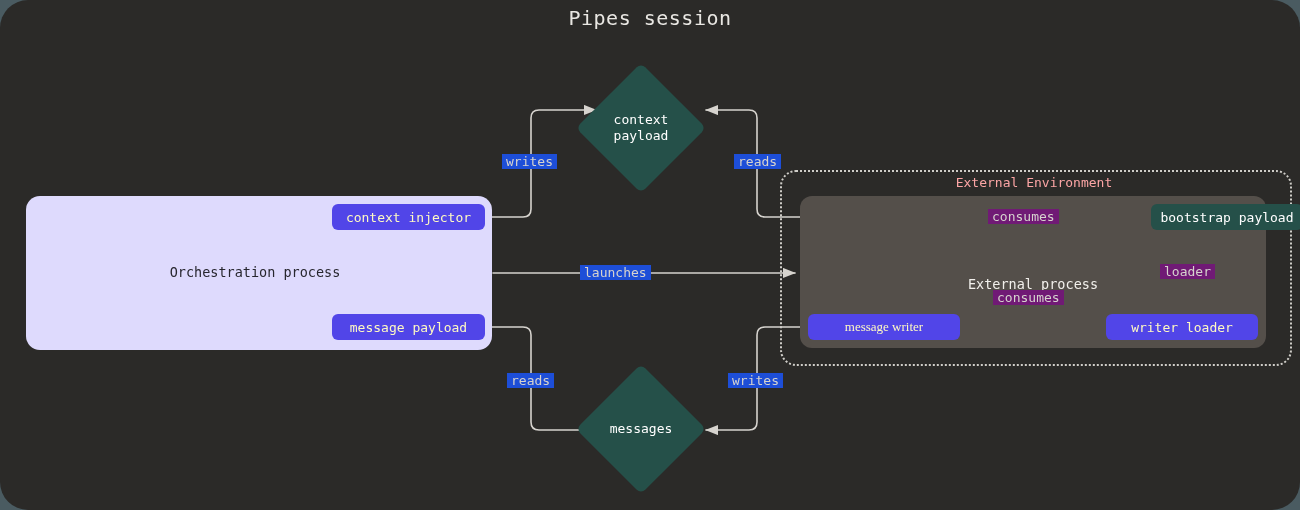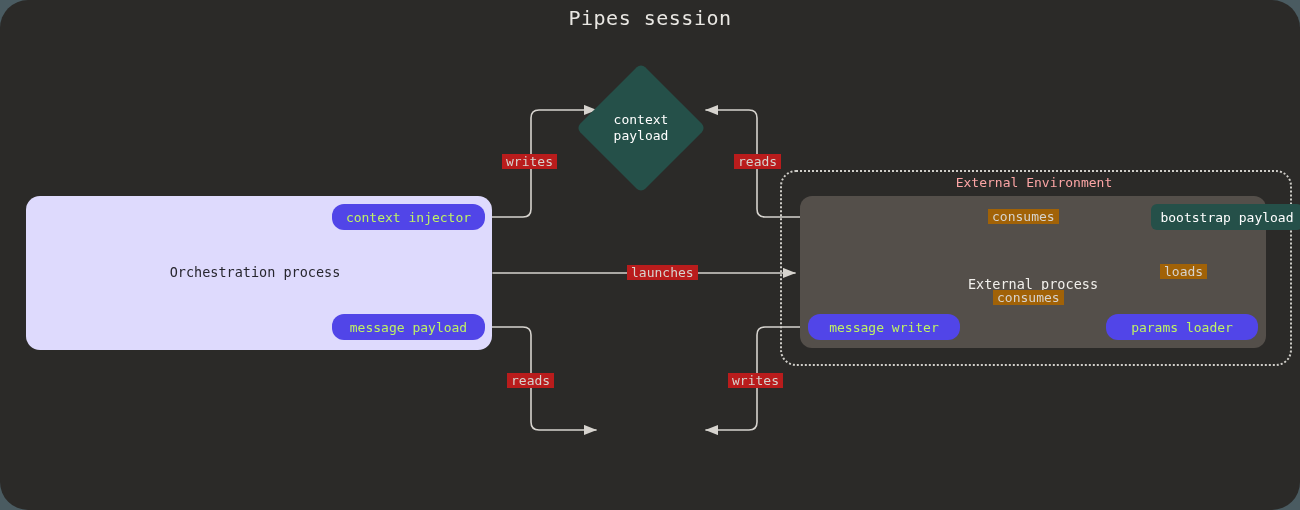--- a/index.html
+++ b/index.html
@@ -100,29 +100,29 @@
     width: 466px;
     color: #f2f0ec;
     font-size: 13.5px;
     text-align: center;
     margin-top: 12px;
   }
 
   
   .pill {
     background: #5145e8;
-    color: #bef264;
-    border-radius: 12px;
+    color: #fef9c3;
+    border-radius: 6px;
     font-size: 13px;
     height: 26px;
   }
   #n-context-injector { left: 332px; top: 204px; width: 153px; }
   #n-message-reader   { left: 332px; top: 314px; width: 153px; }
   #n-context-loader   { left: 808px; top: 204px; width: 152px; }
-  #n-message-writer   { left: 808px; top: 314px; width: 152px; }
+  #n-message-writer   { left: 808px; top: 314px; width: 152px; font-family: Liberation Serif, serif; }
   #n-params-loader    { left: 1106px; top: 314px; width: 152px; }
 
   
   .teal-rect {
     background: #255049;
     color: #ffffff;
     border-radius: 6px;
     font-size: 13px;
     height: 26px;
     margin-left: 45px;
@@ -157,27 +157,27 @@
   }
   #d-context-payload { left: 576px; top: 63px; }
   #d-messages        { left: 576px; top: 364px; }
 
   
   .edge-label {
     position: absolute;
     color: #d6d3ce;
     font-size: 13px;
     white-space: pre;
-    background: #b91c1c;
+    background: #1d4ed8;
     padding: 0 4px;
   }
-  .edge-label.on-gray { background: #a16207; }
+  .edge-label.on-gray { background: #701a75; }
   #lbl-writes-ctx   { left: 502px; top: 154px; }
   #lbl-reads-ctx    { left: 734px; top: 154px; }
-  #lbl-launches     { left: 627px; top: 265px; }
+  #lbl-launches     { left: 580px; top: 265px; }
   #lbl-reads-msg    { left: 507px; top: 373px; }
   #lbl-writes-msg   { left: 728px; top: 373px; }
   #lbl-consumes-1   { left: 988px; top: 209px; }
   #lbl-consumes-2   { left: 993px; top: 290px; }
   #lbl-loads        { left: 1160px; top: 264px; }
 </style>
 </head>
 <body>
 
 <div id="stage">
@@ -220,32 +220,36 @@
 
   <div id="ext-env"></div>
   <div id="ext-env-label">External Environment</div>
 
   <div id="ext-proc"></div>
   <div id="ext-proc-label">External process</div>
 
 
   <div class="node pill" id="n-message-writer">message writer</div>
 
-  <div class="node pill" id="n-params-loader">params loader</div>
+  <div class="node pill" id="n-params-loader">writer loader</div>
 
   <div class="node teal-rect" id="n-bootstrap-payload">bootstrap payload</div>
 
   <div class="diamond-wrap" id="d-context-payload">
     <div class="diamond-shape"></div>
     <div class="diamond-text">context
 payload</div>
   </div>
 
+  <div class="diamond-wrap" id="d-messages">
+    <div class="diamond-shape"></div>
+    <div class="diamond-text">messages</div>
+  </div>
 
   <div class="edge-label" id="lbl-writes-ctx">writes</div>
   <div class="edge-label" id="lbl-reads-ctx">reads</div>
   <div class="edge-label" id="lbl-launches">launches</div>
   <div class="edge-label" id="lbl-reads-msg">reads</div>
   <div class="edge-label" id="lbl-writes-msg">writes</div>
   <div class="edge-label on-gray" id="lbl-consumes-1">consumes</div>
   <div class="edge-label on-gray" id="lbl-consumes-2">consumes</div>
-  <div class="edge-label on-gray" id="lbl-loads">loads</div>
+  <div class="edge-label on-gray" id="lbl-loads">loader</div>
 </div>
 
 </body></html>

